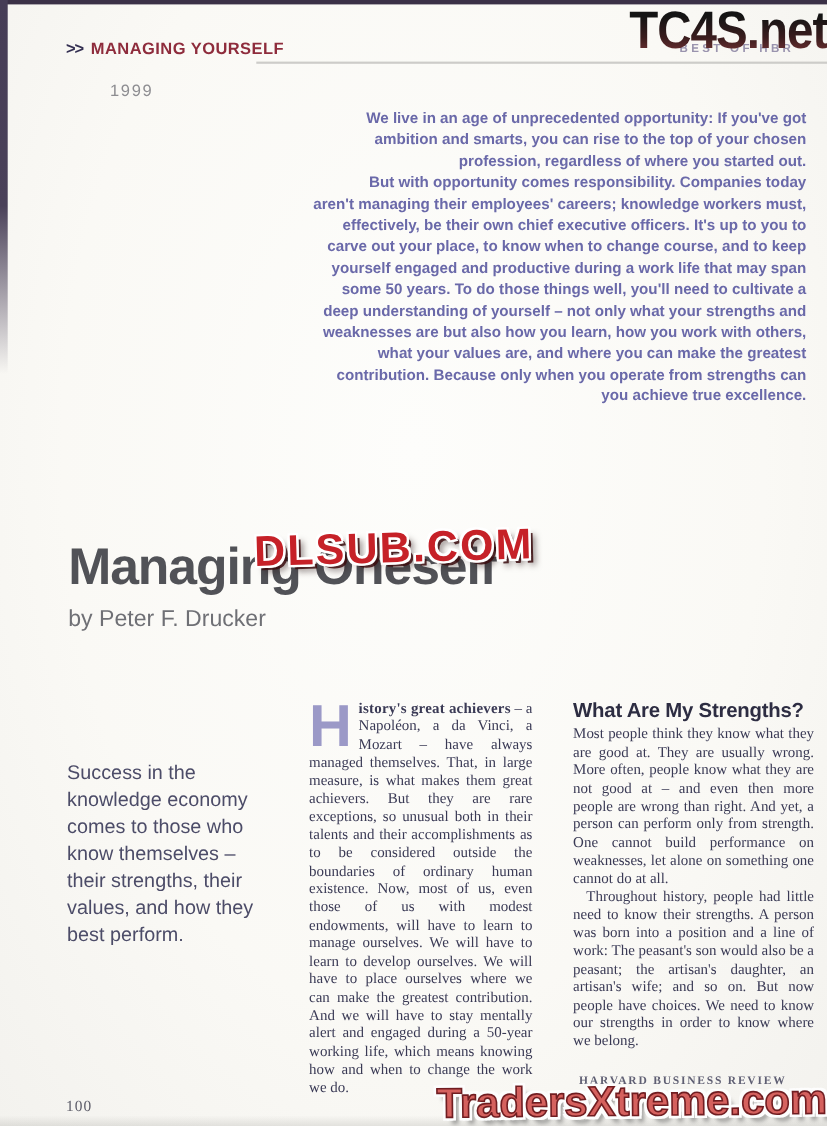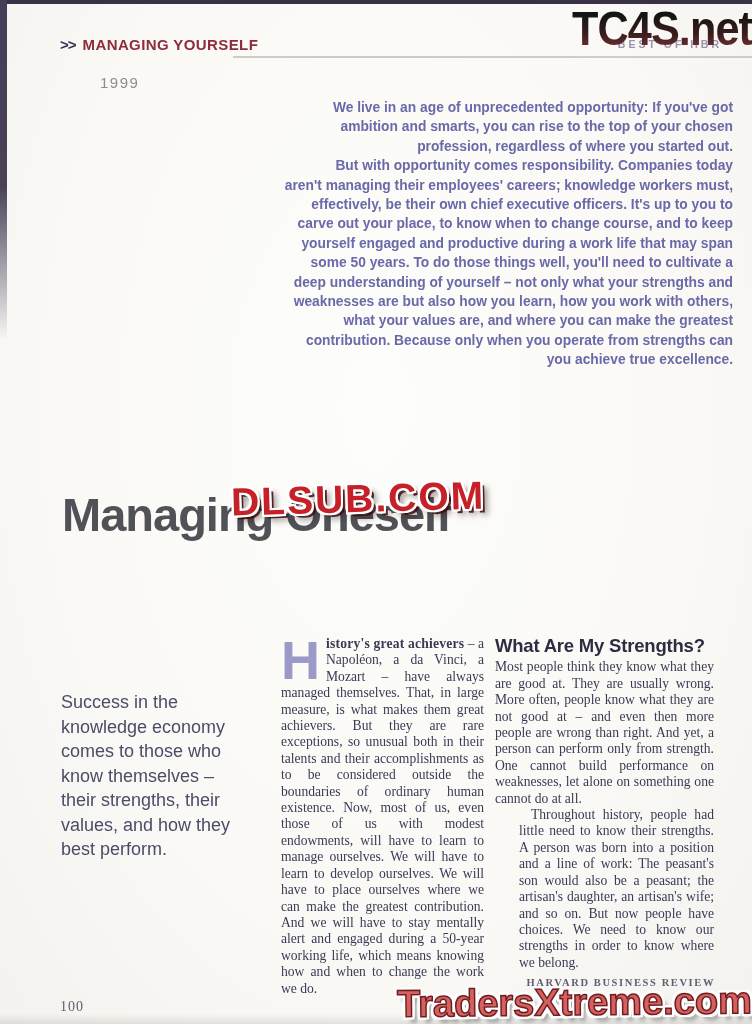--- a/index.html
+++ b/index.html
@@ -62,28 +62,28 @@
   .byline{position:absolute;left:62px;top:551px;font-size:21px;color:#6f7075;}
 
   
   .pullquote{position:absolute;left:61px;top:690px;width:180px;
     font-size:18px;line-height:24.5px;color:#4c4c68;}
 
   
   .col{position:absolute;font-family:"Liberation Serif",serif;color:#3a3a55;
     font-size:13.6px;line-height:16.4px;text-align:justify;}
   .col-mid{left:281px;top:636px;width:203px;}
-  .col-right{left:495px;top:638px;width:219px;}
+  .col-right{left:521px;top:638px;width:219px;}
   .dropcap{float:left;font-family:"Liberation Sans",sans-serif;font-weight:bold;
     font-size:54px;line-height:44px;color:#9b99c7;margin:2px 6px 0 0;}
   .leadin{font-weight:bold;letter-spacing:0.2px;}
   .col-right h2{font-family:"Liberation Sans",sans-serif;font-size:18.5px;
     font-weight:bold;color:#2d2d42;margin:0 0 5px 0;letter-spacing:-0.2px;text-align:left;}
   .col p{margin:0;}
-  .col p.indent{text-indent:12px;margin-left:24px;}
+  .col p.indent{text-indent:12px;}
 
   
   .folio{position:absolute;left:60px;top:999px;font-family:"Liberation Serif",serif;
     font-size:14px;color:#5e5e6a;letter-spacing:1px;}
   .journal{position:absolute;right:37px;top:977px;font-family:"Liberation Serif",serif;
     font-size:10.5px;font-weight:bold;letter-spacing:1.6px;color:#5f5f73;text-align:right;}
 </style>
 </head>
 <body>
 
@@ -99,20 +99,21 @@
 
   <div class="wm-tc4s">TC4S.net</div>
 
   <div class="intro">
     <p>We live in an age of unprecedented opportunity: If you've got ambition and smarts, you can rise to the top of your chosen profession, regardless of where you started out.</p>
     <p class="indent">But with opportunity comes responsibility. Companies today aren't managing their employees' careers; knowledge workers must, effectively, be their own chief executive officers. It's up to you to carve out your place, to know when to change course, and to keep yourself engaged and productive during a work life that may span some 50 years. To do those things well, you'll need to cultivate a deep understanding of yourself – not only what your strengths and weaknesses are but also how you learn, how you work with others, what your values are, and where you can make the greatest contribution. Because only when you operate from strengths can you achieve true excellence.</p>
   </div>
 
   <h1 class="title">Managing Oneself</h1>
   <div class="wm-dlsub">DLSUB.COM</div>
+  <div class="byline">by Peter F. Drucker</div>
 
   <div class="pullquote">Success in the knowledge economy comes to those who know themselves – their strengths, their values, and how they best perform.</div>
 
   <div class="col col-mid">
     <p><span class="dropcap">H</span><span class="leadin">istory's great achievers</span><span> – a Napoléon, a da Vinci, a Mozart – have always managed themselves. That, in large measure, is what makes them great achievers. But they are rare exceptions, so unusual both in their talents and their accomplishments as to be considered outside the boundaries of ordinary human existence. Now, most of us, even those of us with modest endowments, will have to learn to manage ourselves. We will have to learn to develop ourselves. We will have to place ourselves where we can make the greatest contribution. And we will have to stay mentally alert and engaged during a 50-year working life, which means knowing how and when to change the work we do.</span></p>
   </div>
 
   <div class="col col-right">
     <h2>What Are My Strengths?</h2>
     <p>Most people think they know what they are good at. They are usually wrong. More often, people know what they are not good at – and even then more people are wrong than right. And yet, a person can perform only from strength. One cannot build performance on weaknesses, let alone on something one cannot do at all.</p>

